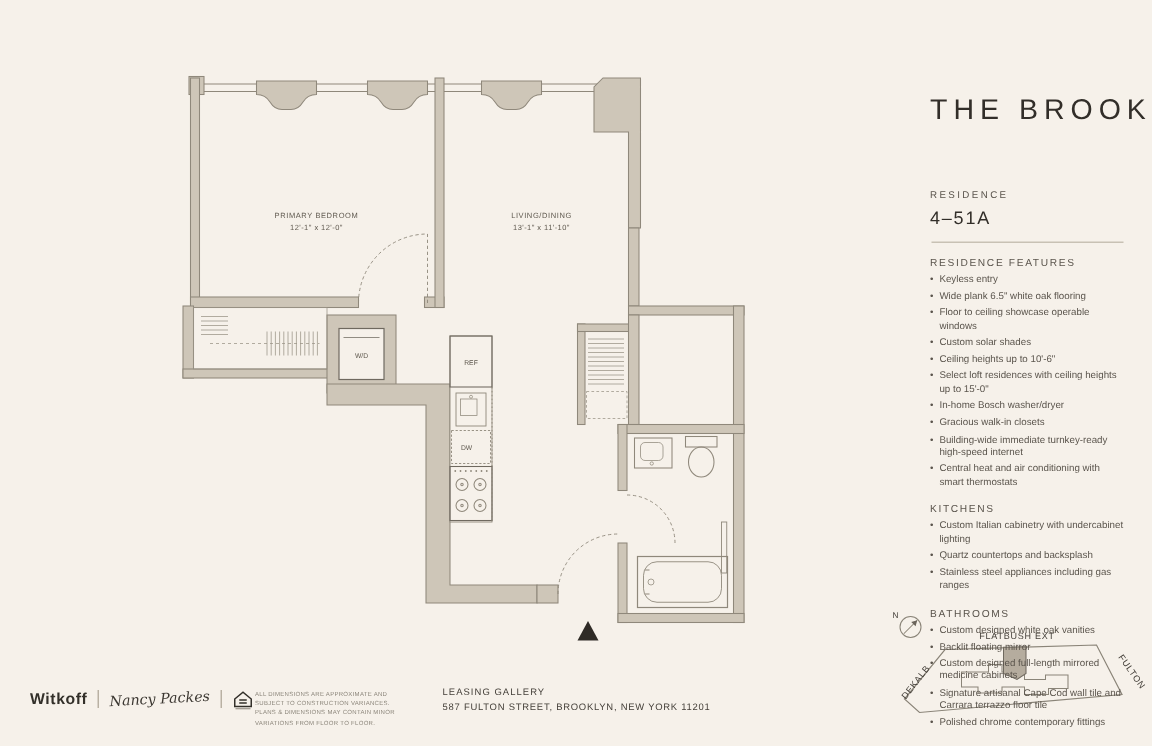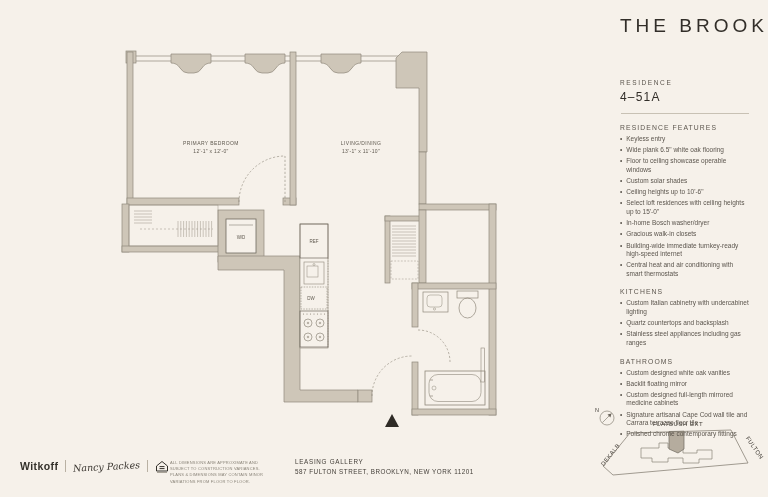--- a/index.html
+++ b/index.html
@@ -9,21 +9,21 @@
     font-family:"Liberation Sans",sans-serif;
     color:#57514a;
   }
   .stage{position:absolute;inset:0;width:768px;height:497px;}
   svg.plan{position:absolute;left:0;top:0;}
 
   
   .panel{position:absolute;left:620px;top:16px;width:130px;}
   .brand-title{
     font-size:19px;letter-spacing:4px;font-weight:500;color:#322e29;
-    white-space:nowrap;line-height:1;
+    white-space:nowrap;line-height:1;margin-top:48px;
   }
   .res-label{margin-top:44px;font-size:6.5px;letter-spacing:1.6px;color:#5b554d;}
   .res-num{margin-top:4px;font-size:12px;letter-spacing:1.2px;color:#322e29;}
   .rule{margin-top:9px;border:0;border-top:1px solid #c8c1b4;width:128px;}
   .sec-head{font-size:6.8px;letter-spacing:1.1px;color:#5b554d;margin:10px 0 4px 0;}
   ul.feat{list-style:none;margin:0;padding:0;font-size:6.5px;line-height:1.32;color:#5b554d;}
   ul.feat li{display:flex;gap:4px;margin-bottom:2.6px;}
   ul.feat .bullet{flex:0 0 auto;line-height:1.2;}
 
   

